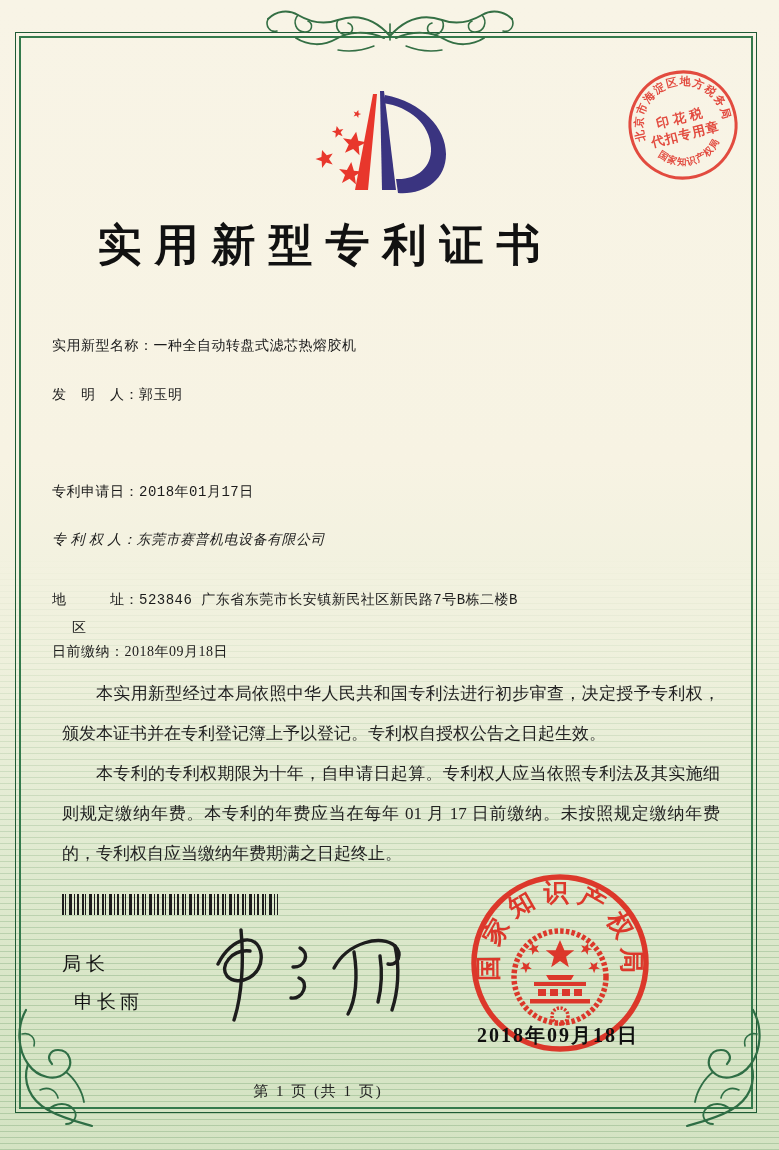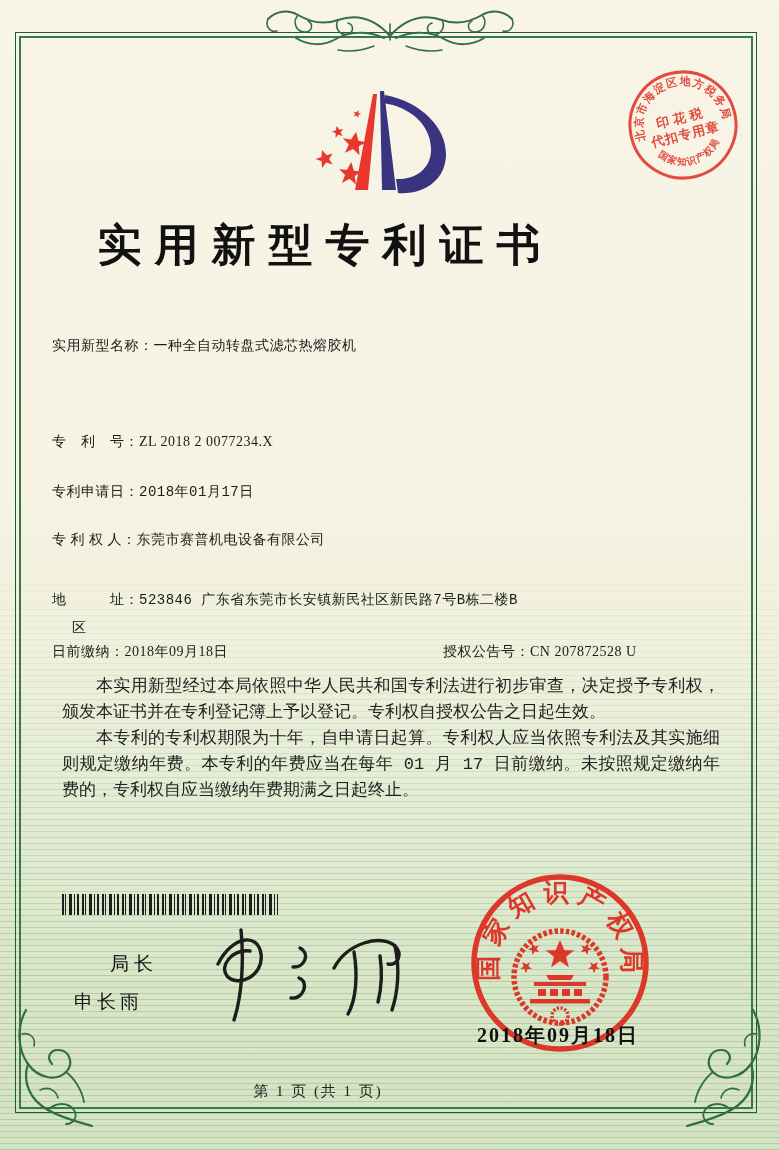--- a/index.html
+++ b/index.html
@@ -40,40 +40,40 @@
     font-size:44px;font-weight:bold;letter-spacing:13px;color:#111;
     text-indent:13px;
   }
   .field-row{left:52px;font-size:14px;color:#1b1b1b;}
   .field-row .lab{letter-spacing:.5px;}
   .field-row .val{letter-spacing:.5px;}
   #row-name{top:337px;}
   #row-inventor{top:386px;}
   #row-patentno{top:433px;}
   #row-filing{top:483px;font-family:Liberation Mono, monospace;}
-  #row-patentee{top:531px;}
+  #row-patentee{top:531px;font-style:italic;}
   #row-address{top:586px;width:600px;line-height:28px;font-family:Liberation Mono, monospace;}
   #row-grant{top:643px;width:660px;}
   #grant-no-pair{position:absolute;left:391px;top:0;}
   #body-text{
     left:62px;top:674px;width:658px;
-    font-size:17px;line-height:26px;text-align:justify;color:#222;font-family:Liberation Mono, monospace;
+    font-size:17px;line-height:40px;text-align:justify;color:#222;
   }
   #body-text p{margin:0;text-indent:2em;}
   #barcode{
     left:62px;top:894px;width:216px;height:21px;
     background:repeating-linear-gradient(90deg,
       #1d1d1d 0 2px,transparent 2px 3px,
       #1d1d1d 3px 4px,transparent 4px 7px,
       #1d1d1d 7px 10px,transparent 10px 12px,
       #1d1d1d 12px 13px,transparent 13px 15px,
       #1d1d1d 15px 17px,transparent 17px 20px);
   }
   #director-title{left:62px;top:951px;font-family:"Liberation Sans","DejaVu Sans",sans-serif;
-    font-size:19px;letter-spacing:5px;color:#111;margin-left:48px;}
+    font-size:19px;letter-spacing:5px;color:#111;}
   #director-name{left:62px;top:989px;font-family:"Liberation Sans","DejaVu Sans",sans-serif;
     font-size:19px;letter-spacing:4px;color:#111;margin-left:12px;}
   #seal-date{
     left:463px;top:1022px;width:190px;text-align:center;
     font-size:20px;letter-spacing:2px;color:#101010;font-weight:bold;
   }
   #footer{
     left:0;top:1082px;width:636px;text-align:center;
     font-size:15px;letter-spacing:2px;color:#222;
   }
@@ -156,38 +156,35 @@
       <text y="-3" text-anchor="middle" font-size="13" letter-spacing="4" font-weight="bold" font-family="'Liberation Serif',serif">印花税</text>
       <text y="14" text-anchor="middle" font-size="13" letter-spacing="1" font-weight="bold" font-family="'Liberation Serif',serif">代扣专用章</text>
     </g>
   </svg>
 
   <div class="abs" id="title">实用新型专利证书</div>
 
   <div class="abs field-row" id="row-name">
     <span class="lab">实用新型名称：</span><span class="val">一种全自动转盘式滤芯热熔胶机</span>
   </div>
-  <div class="abs field-row" id="row-patentno">
-    <span class="lab">专　利　号：</span><span class="val">ZL 2018 2 0077234.X</span>
+  <div class="abs field-row" id="row-inventor">
+    <span class="lab">发　明　人：</span><span class="val">郭玉明</span>
   </div>
   <div class="abs field-row" id="row-filing">
     <span class="lab">专利申请日：</span><span class="val">2018年01月17日</span>
   </div>
   <div class="abs field-row" id="row-patentee">
     <span class="lab">专 利 权 人：</span><span class="val">东莞市赛普机电设备有限公司</span>
   </div>
   <div class="abs field-row" id="row-address">
     <span class="lab">地　　　址：</span><span class="val">523846 广东省东莞市长安镇新民社区新民路7号B栋二楼B</span><br>
     <span class="val" style="padding-left:20px;">区</span>
   </div>
   <div class="abs field-row" id="row-grant">
     <span class="lab">日前缴纳：</span><span class="val">2018年09月18日</span>
-    <span id="grant-no-pair">
-      <span class="lab">授权公告号：</span><span class="val">CN 207872528 U</span>
-    </span>
   </div>
 
   <div class="abs" id="body-text">
     <p>本实用新型经过本局依照中华人民共和国专利法进行初步审查，决定授予专利权，颁发本证书并在专利登记簿上予以登记。专利权自授权公告之日起生效。</p>
     <p>本专利的专利权期限为十年，自申请日起算。专利权人应当依照专利法及其实施细则规定缴纳年费。本专利的年费应当在每年 01 月 17 日前缴纳。未按照规定缴纳年费的，专利权自应当缴纳年费期满之日起终止。</p>
   </div>
 
   <div class="abs" id="barcode"></div>
 
   <div class="abs" id="director-title">局长</div>

